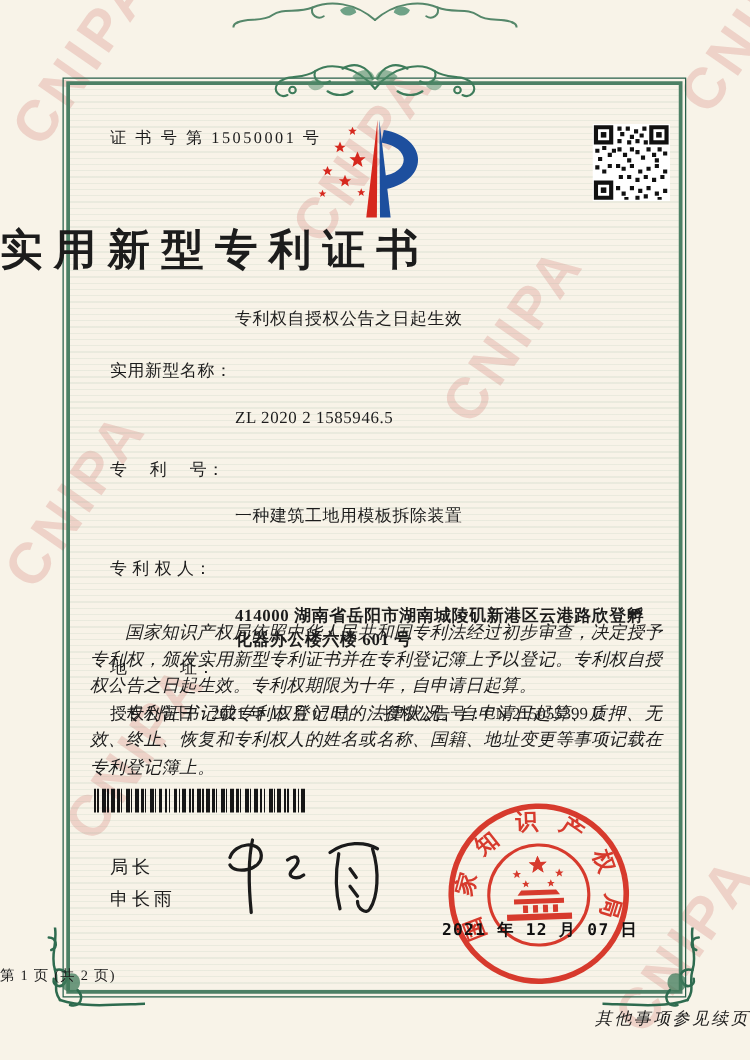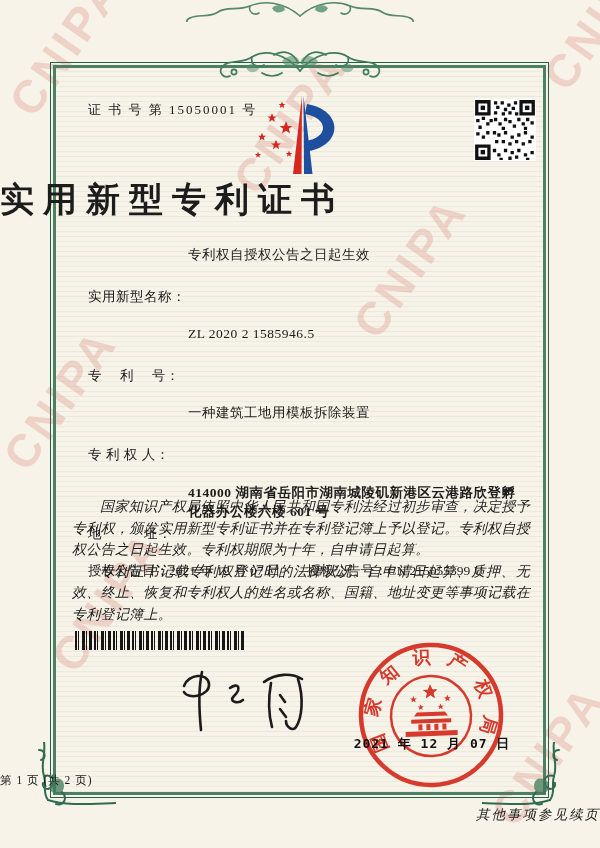--- a/index.html
+++ b/index.html
@@ -183,20 +183,24 @@
       </div>
     </div>
 
     <div class="legal">
       <p>国家知识产权局依照中华人民共和国专利法经过初步审查，决定授予专利权，颁发实用新型专利证书并在专利登记簿上予以登记。专利权自授权公告之日起生效。专利权期限为十年，自申请日起算。</p>
       <p>专利证书记载专利权登记时的法律状况。自申请日起算、质押、无效、终止、恢复和专利权人的姓名或名称、国籍、地址变更等事项记载在专利登记簿上。</p>
     </div>
 
     <div class="barcode"></div>
 
+    <div class="signer">
+      <div>局长</div>
+      <div>申长雨</div>
+    </div>
 
     <svg class="signature" width="150" height="82" viewBox="0 0 150 82">
       <g stroke="#1b1b1b" stroke-width="2.6" fill="none" stroke-linecap="round" stroke-linejoin="round">
         <path d="M34,12 C30,30 31,50 33,70"></path>
         <path d="M16,26 C20,14 40,12 41,24 C42,36 20,40 16,32"></path>
         <path d="M62,28 C70,22 74,28 66,36 C60,42 70,44 75,40"></path>
         <path d="M96,22 C108,13 124,13 134,19"></path>
         <path d="M103,23 C100,40 101,56 104,67"></path>
         <path d="M130,19 C136,38 134,58 128,67 C125,72 118,67 118,61"></path>
         <path d="M112,35 l5,7"></path>

